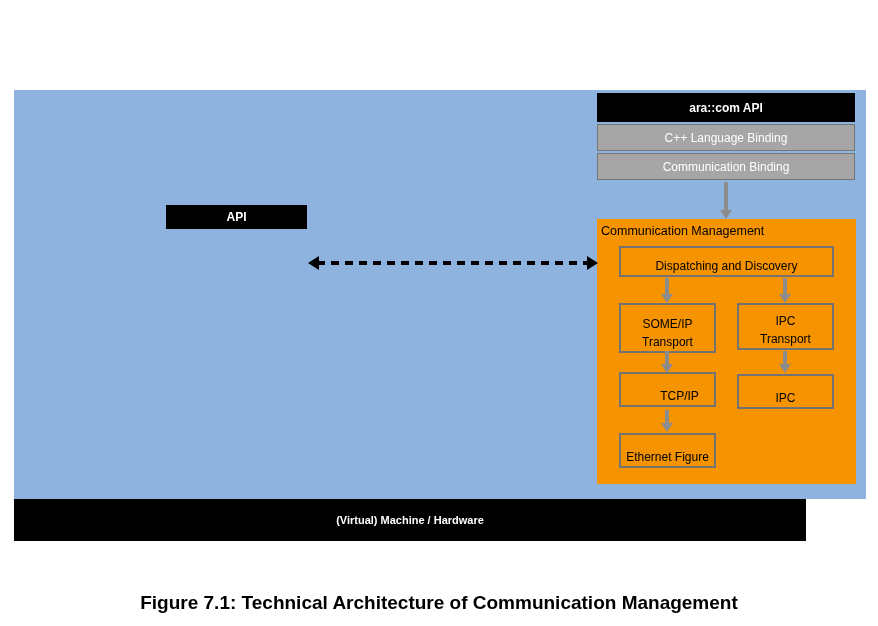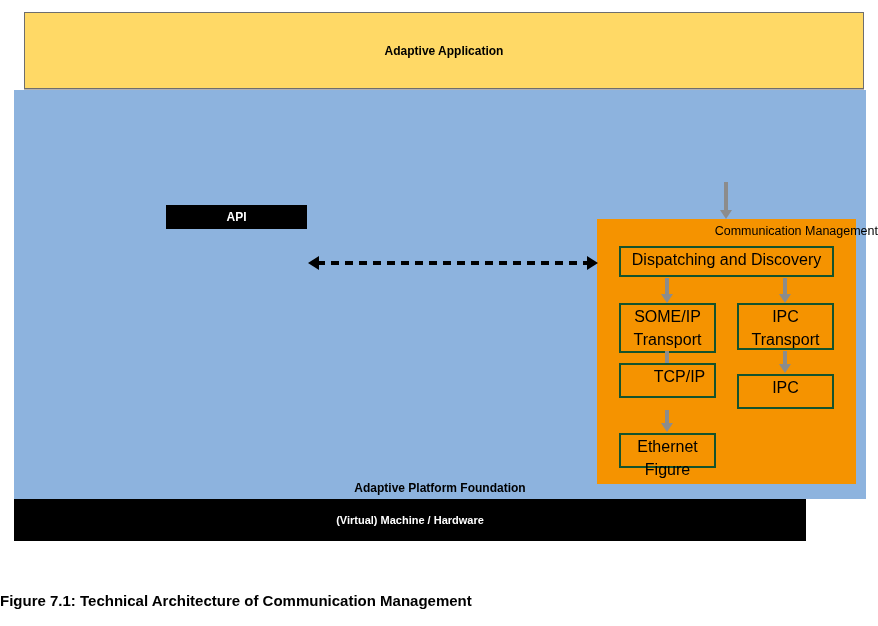--- a/index.html
+++ b/index.html
@@ -32,29 +32,29 @@
   .ara-stack{position:absolute;left:597px;top:93px;width:258px;}
   .ara-header{height:29px;background:var(--black);color:#fff;font-weight:bold;
     font-size:12px;display:flex;align-items:center;justify-content:center;}
   .ara-layer{height:27px;margin-top:2px;background:var(--gray-bar);
     border:1px solid #757575;color:#fff;font-size:12px;
     display:flex;align-items:center;justify-content:center;}
 
   
   .comm-box{position:absolute;left:597px;top:219px;width:259px;height:265px;
     background:var(--orange);}
-  .comm-title{position:absolute;left:4px;top:5px;width:100%;text-align:right;
-    font-size:12.5px;color:#000;margin-left:18px;}
-  .inner-box{position:absolute;background:var(--orange);border:2px solid #14532d;
-    display:flex;align-items:flex-start;justify-content:center;text-align:center;
-    font-size:16px;color:#000;white-space:pre-line;line-height:1.45;}
+  .comm-title{position:absolute;left:4px;top:5px;width:100%;text-align:left;
+    font-size:12.5px;color:#000;}
+  .inner-box{position:absolute;background:var(--orange);border:2px solid #737373;
+    display:flex;align-items:flex-end;justify-content:center;text-align:center;
+    font-size:12px;color:#000;white-space:pre-line;line-height:1.45;}
   .b-dispatch{left:22px;top:27px;width:215px;height:31px;}
   .b-someip{left:22px;top:84px;width:97px;height:50px;}
   .b-ipct{left:140px;top:84px;width:97px;height:47px;}
-  .b-tcpip{left:22px;top:144px;width:97px;height:35px;padding-left:24px;}
+  .b-tcpip{left:22px;top:153px;width:97px;height:35px;padding-left:24px;}
   .b-ipc{left:140px;top:155px;width:97px;height:35px;}
   .b-eth{left:22px;top:214px;width:97px;height:35px;}
 
   
   .exec-header{position:absolute;left:166px;top:205px;width:141px;height:24px;
     background:var(--black);color:#fff;font-weight:bold;font-size:12px;
     display:flex;align-items:center;justify-content:center;}
   .exec-body{position:absolute;left:166px;top:235px;width:141px;height:67px;
     background:var(--orange);color:#000;font-size:12px;
     display:flex;align-items:center;justify-content:center;}
@@ -72,34 +72,42 @@
   .dasharrow .dline{position:absolute;left:9px;right:9px;top:5px;height:4px;
     background:repeating-linear-gradient(90deg,#000 0 8px,transparent 8px 14px);}
   .dasharrow::before{content:'';position:absolute;left:0;top:0;width:0;height:0;
     border-top:7px solid transparent;border-bottom:7px solid transparent;
     border-right:11px solid #000;}
   .dasharrow::after{content:'';position:absolute;right:0;top:0;width:0;height:0;
     border-top:7px solid transparent;border-bottom:7px solid transparent;
     border-left:11px solid #000;}
 
   
-  .caption{position:absolute;left:0;top:592px;width:878px;text-align:left;
-    font-weight:bold;font-size:15px;color:#000;}
+  .caption{position:absolute;left:0;top:592px;width:878px;text-align:center;
+    font-weight:bold;font-size:19px;color:#000;}
 </style>
 </head>
 <body>
 
 <div class="page">
 
-  <div class="app-box">
-    <span>Adaptive Application</span>
-  </div>
 
   <div class="platform-rect"></div>
 
+  <div class="ara-stack">
+    <div class="ara-header">
+      <span>ara::com API</span>
+    </div>
+    <div class="ara-layer">
+      <span>C++ Language Binding</span>
+    </div>
+    <div class="ara-layer">
+      <span>Communication Binding</span>
+    </div>
+  </div>
 
   <div class="varrow" style="left:720px;top:182px;height:37px;"></div>
 
   <div class="comm-box">
     <div class="comm-title">Communication Management</div>
 
     <div class="inner-box b-dispatch">
       <span>Dispatching and Discovery</span>
     </div>
 
@@ -133,21 +141,20 @@
   </div>
 
   <div class="exec-header">
     <span>API</span>
   </div>
 
   <div class="dasharrow">
     <div class="dline"></div>
   </div>
 
-  <div class="platform-label">Adaptive Platform Foundation</div>
 
   <div class="hw-bar">
     <span>(Virtual) Machine / Hardware</span>
   </div>
 
   <div class="caption">Figure 7.1: Technical Architecture of Communication Management</div>
 
 </div>
 
 </body></html>

